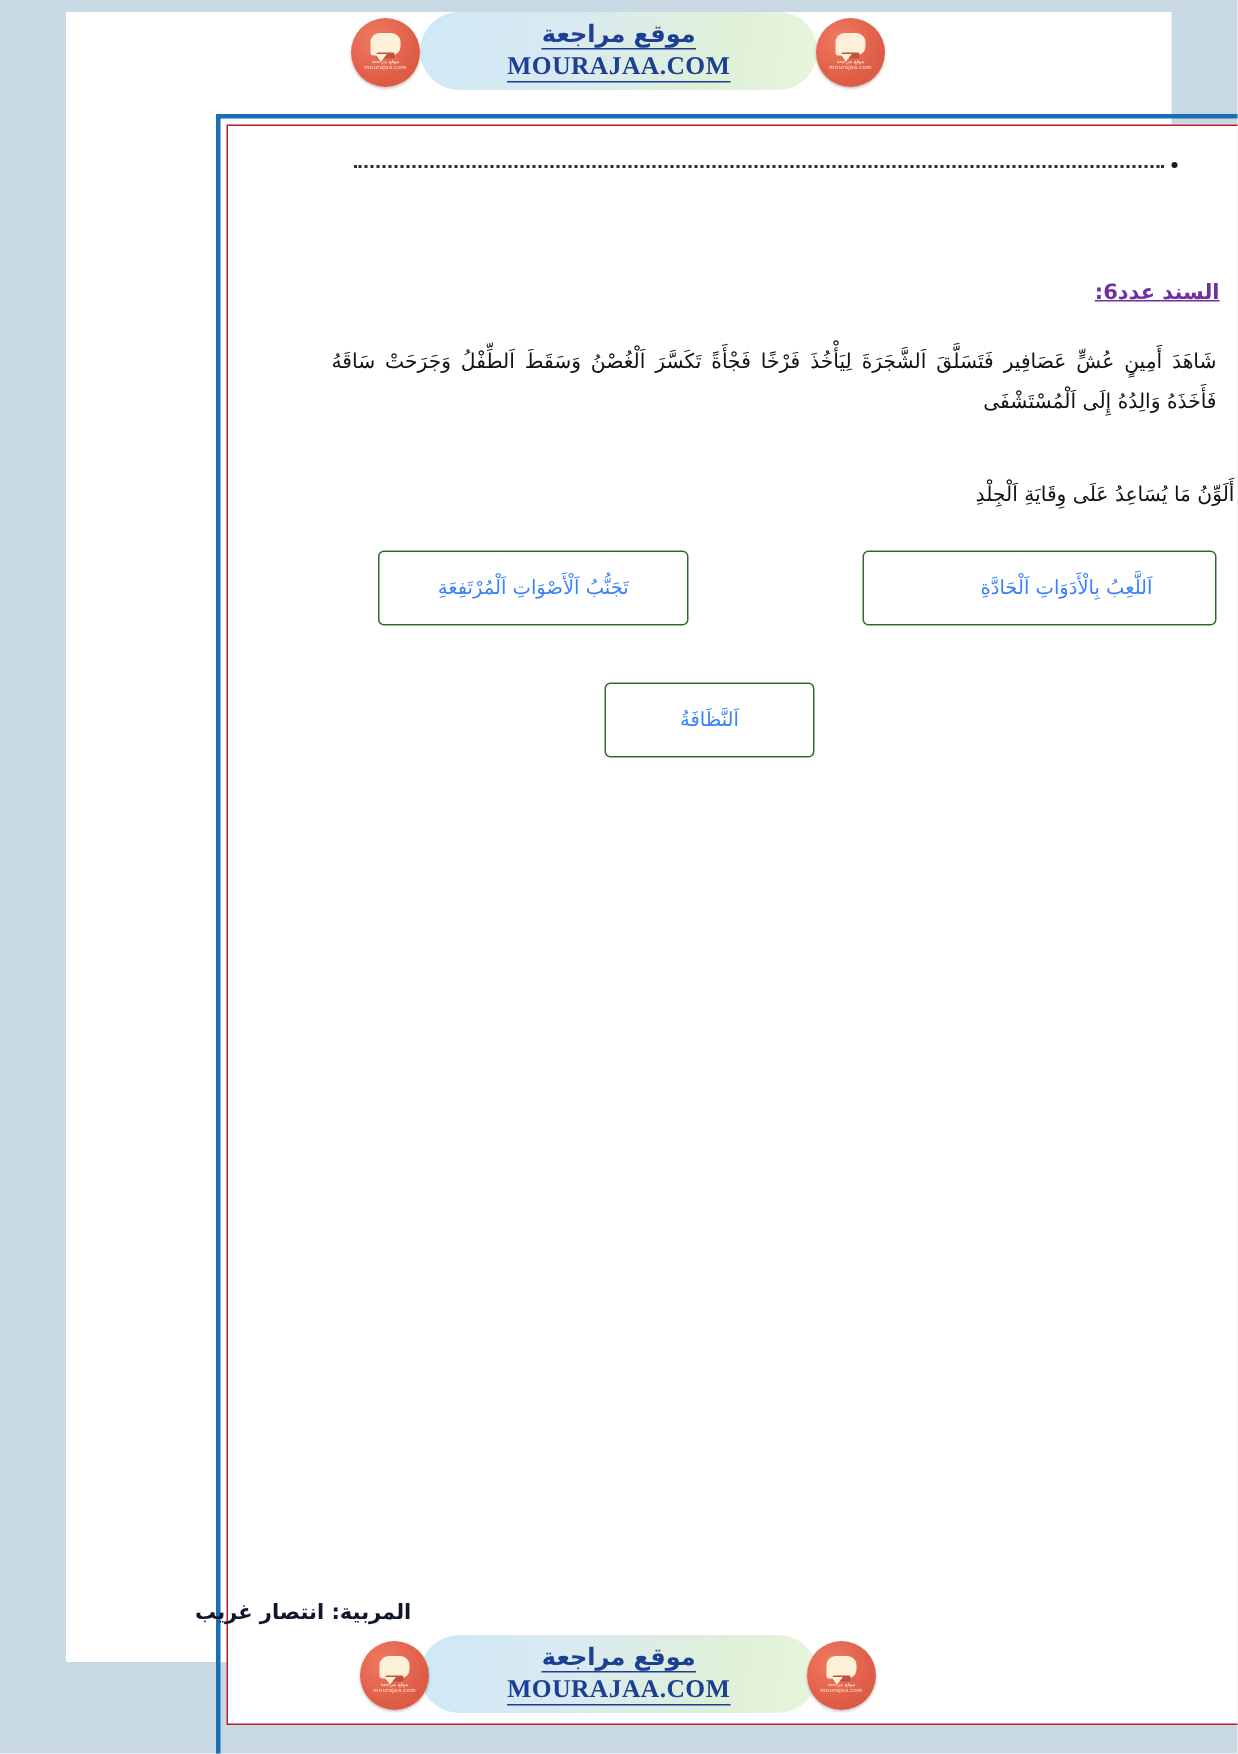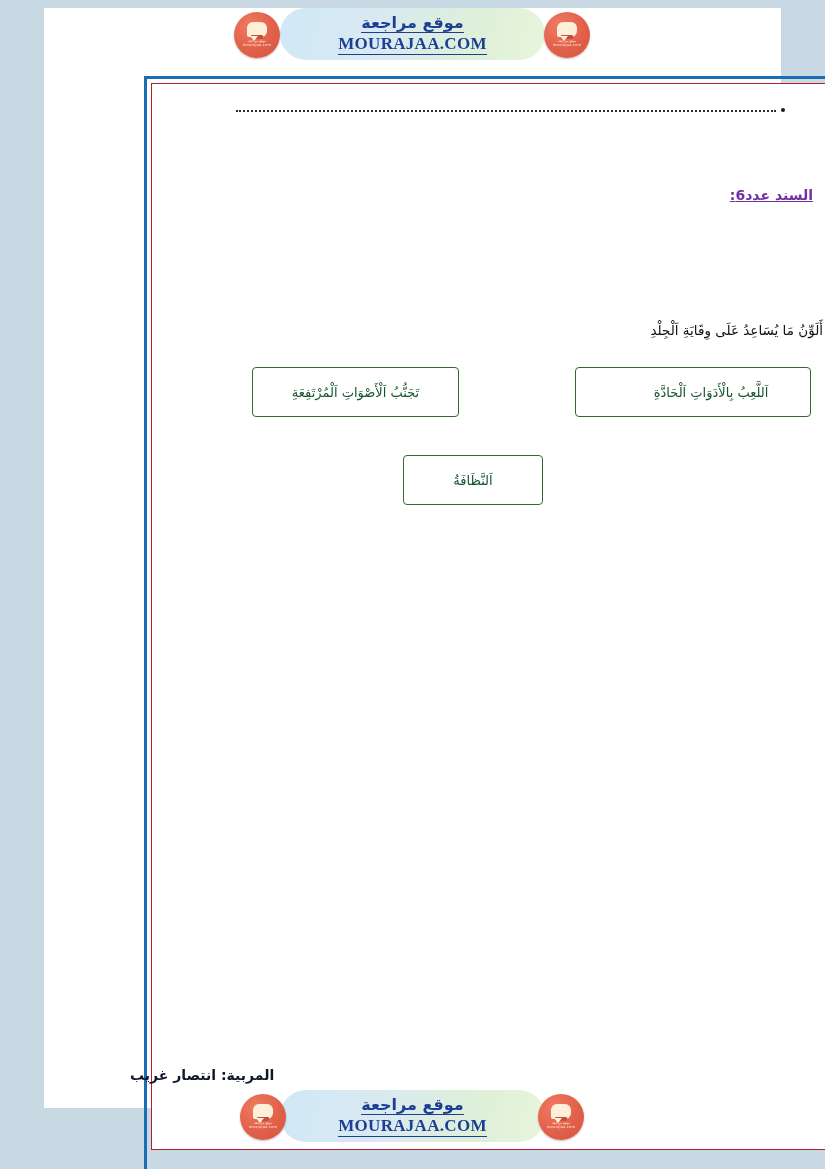--- a/index.html
+++ b/index.html
@@ -227,21 +227,21 @@
   .answer-box {
     position: absolute;
     border: 1px solid #2e6b2e;
     border-radius: 4px;
     background: #ffffff;
     display: flex;
     align-items: center;
     justify-content: center;
     font-family: "DejaVu Sans", sans-serif;
     font-size: 13px;
-    color: #14532d;
+    color: #3b82f6;
     direction: rtl;
     box-sizing: border-box;
   }
   .answer-box.b1 { right: 16px;  top: 283px; width: 236px; height: 50px; padding-left: 36px; }
   .answer-box.b2 { right: 368px; top: 283px; width: 207px; height: 50px; }
   .answer-box.b3 { right: 284px; top: 371px; width: 140px; height: 50px; text-align: right; }
 
   
   .footer-teacher {
     position: absolute;
@@ -265,20 +265,21 @@
 
     <div class="frame-red">
 
       <div class="dotted-rule"></div>
       <div class="bullet-dot"></div>
 
       <div class="content">
 
         <div class="sanad-title">السند عدد6:</div>
 
+        <div class="paragraph">شَاهَدَ أَمِينٍ عُشٍّ عَصَافِير فَتَسَلَّقَ اَلشَّجَرَةَ لِيَأْخُذَ فَرْخًا فَجْأَةً تَكَسَّرَ اَلْغُصْنُ وَسَقَطَ اَلطِّفْلُ وَجَرَحَتْ سَاقَهُ فَأَخَذَهُ وَالِدُهُ إِلَى اَلْمُسْتَشْفَى</div>
 
         <div class="question">أَلَوِّنُ مَا يُسَاعِدُ عَلَى وِقَايَةِ اَلْجِلْدِ</div>
 
         <div class="answer-box b1">اَللَّعِبُ بِالْأَدَوَاتِ اَلْحَادَّةِ</div>
 
         <div class="answer-box b2">تَجَنُّبُ اَلْأَصْوَاتِ اَلْمُرْتَفِعَةِ</div>
 
         <div class="answer-box b3">اَلنَّظَافَةُ</div>
 
       </div>

